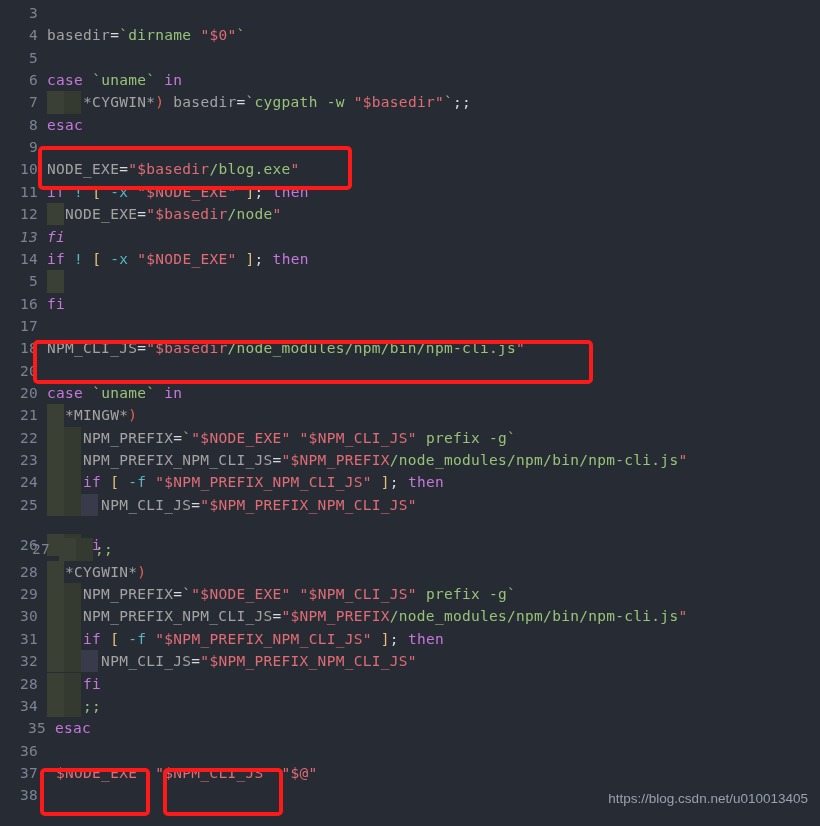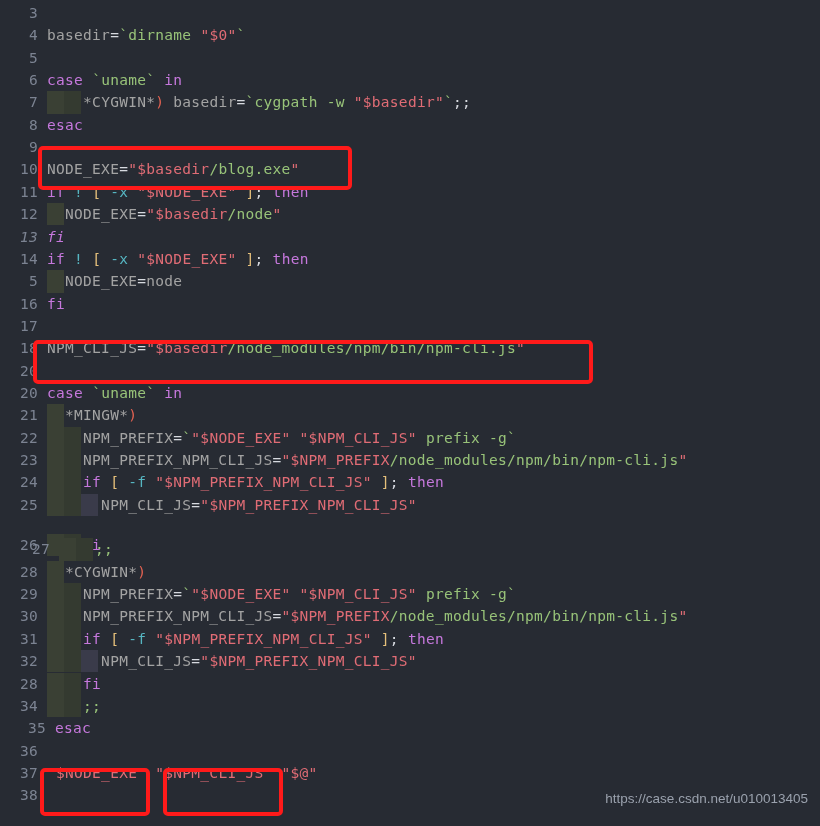--- a/index.html
+++ b/index.html
@@ -108,21 +108,21 @@
       <div class="line" style="top: 46.7px; position: absolute; left: 0px; width: 820px;"><span class="lineno">5</span><span class="lcontent"></span></div>
       <div class="line" style="top: 69.05px; position: absolute; left: 0px; width: 820px;"><span class="lineno">6</span><span class="lcontent"><span class="t-kw">case</span><span class="t-plain"> </span><span class="t-fn">`uname`</span><span class="t-plain"> </span><span class="t-kw">in</span></span></div>
       <div class="line" style="top: 91.4px; position: absolute; left: 0px; width: 820px;"><div class="guide g-olive" style="left: 47px; width: 17px;"></div><div class="guide g-olive2" style="left: 64px; width: 17px;"></div><span class="lineno">7</span><span class="lcontent"><span class="t-plain">    </span><span class="t-plain">*CYGWIN*</span><span class="t-paren">)</span><span class="t-plain"> basedir</span><span class="t-white">=</span><span class="t-fn">`cygpath</span><span class="t-fn"> -w </span><span class="t-var">"$basedir"</span><span class="t-fn">`</span><span class="t-white">;;</span></span></div>
       <div class="line" style="top: 113.75px; position: absolute; left: 0px; width: 820px;"><span class="lineno">8</span><span class="lcontent"><span class="t-kw">esac</span></span></div>
       <div class="line" style="top: 136.1px; position: absolute; left: 0px; width: 820px;"><span class="lineno">9</span><span class="lcontent"></span></div>
       <div class="line" style="top: 158.45px; position: absolute; left: 0px; width: 820px;"><span class="lineno">10</span><span class="lcontent"><span class="t-plain">NODE_EXE</span><span class="t-white">=</span><span class="t-var">"</span><span class="t-var">$basedir</span><span class="t-str">/blog.exe</span><span class="t-var">"</span></span></div>
       <div class="line" style="top: 180.8px; position: absolute; left: 0px; width: 820px;"><span class="lineno">11</span><span class="lcontent"><span class="t-kw">if</span><span class="t-plain"> </span><span class="t-op">!</span><span class="t-plain"> </span><span class="t-brack">[</span><span class="t-plain"> </span><span class="t-op">-x</span><span class="t-plain"> </span><span class="t-var">"$NODE_EXE"</span><span class="t-plain"> </span><span class="t-brack">]</span><span class="t-white">; </span><span class="t-kw">then</span></span></div>
       <div class="line" style="top: 203.15px; position: absolute; left: 0px; width: 820px;"><div class="guide g-olive" style="left: 47px; width: 17px;"></div><span class="lineno">12</span><span class="lcontent"><span class="t-plain">  NODE_EXE</span><span class="t-white">=</span><span class="t-var">"</span><span class="t-var">$basedir</span><span class="t-str">/node</span><span class="t-var">"</span></span></div>
       <div class="line" style="top: 225.5px; position: absolute; left: 0px; width: 820px; font-style: italic;"><span class="lineno">13</span><span class="lcontent"><span class="t-kw">fi</span></span></div>
       <div class="line" style="top: 247.85px; position: absolute; left: 0px; width: 820px;"><span class="lineno">14</span><span class="lcontent"><span class="t-kw">if</span><span class="t-plain"> </span><span class="t-op">!</span><span class="t-plain"> </span><span class="t-brack">[</span><span class="t-plain"> </span><span class="t-op">-x</span><span class="t-plain"> </span><span class="t-var">"$NODE_EXE"</span><span class="t-plain"> </span><span class="t-brack">]</span><span class="t-white">; </span><span class="t-kw">then</span></span></div>
-      <div class="line" style="top: 270.2px; position: absolute; left: 0px; width: 820px;"><div class="guide g-olive" style="left: 47px; width: 17px;"></div><span class="lineno">5</span><span class="lcontent"><span class="t-plain">  NODE_EXE</span><span class="t-white">=</span><span class="t-plain">node</span></span></div>
+      <div class="line" style="top: 270.2px; position: absolute; left: 0px; width: 820px;"><div class="guide g-olive" style="left: 47px; width: 17px;"></div><span class="lineno">5</span></div>
       <div class="line" style="top: 292.55px; position: absolute; left: 0px; width: 820px;"><span class="lineno">16</span><span class="lcontent"><span class="t-kw">fi</span></span></div>
       <div class="line" style="top: 314.9px; position: absolute; left: 0px; width: 760px;"><span class="lineno">17</span><span class="lcontent"></span></div>
       <div class="line" style="top: 337.25px; position: absolute; left: 0px; width: 679px;"><span class="lineno">18</span><span class="lcontent"><span class="t-plain">NPM_CLI_JS</span><span class="t-white">=</span><span class="t-var">"</span><span class="t-var">$basedir</span><span class="t-str">/node_modules/npm/bin/npm-cli.js</span><span class="t-var">"</span></span></div>
       <div class="line" style="top: 359.6px; position: absolute; left: 0px; width: 820px;"><span class="lineno">20</span><span class="lcontent"></span></div>
       <div class="line" style="top: 381.95px; position: absolute; left: 0px; width: 668px;"><span class="lineno">20</span><span class="lcontent"><span class="t-kw">case</span><span class="t-plain"> </span><span class="t-fn">`uname`</span><span class="t-plain"> </span><span class="t-kw">in</span></span></div>
       <div class="line" style="top: 404.3px; position: absolute; left: 0px; width: 820px;"><div class="guide g-olive" style="left: 47px; width: 17px;"></div><span class="lineno">21</span><span class="lcontent"><span class="t-plain">  </span><span class="t-plain">*MINGW*</span><span class="t-paren">)</span></span></div>
       <div class="line" style="top: 426.65px; position: absolute; left: 0px; width: 820px;"><div class="guide g-olive" style="left: 47px; width: 17px;"></div><div class="guide g-olive2" style="left: 64px; width: 17px;"></div><span class="lineno">22</span><span class="lcontent"><span class="t-plain">    NPM_PREFIX</span><span class="t-white">=</span><span class="t-fn">`</span><span class="t-var">"$NODE_EXE"</span><span class="t-plain"> </span><span class="t-var">"$NPM_CLI_JS"</span><span class="t-plain"> </span><span class="t-fn">prefix -g`</span></span></div>
       <div class="line" style="top: 449px; position: absolute; left: 0px; width: 820px;"><div class="guide g-olive" style="left: 47px; width: 17px;"></div><div class="guide g-olive2" style="left: 64px; width: 17px;"></div><span class="lineno">23</span><span class="lcontent"><span class="t-plain">    NPM_PREFIX_NPM_CLI_JS</span><span class="t-white">=</span><span class="t-var">"</span><span class="t-var">$NPM_PREFIX</span><span class="t-str">/node_modules/npm/bin/npm-cli.js</span><span class="t-var">"</span></span></div>
       <div class="line" style="top: 471.35px; position: absolute; left: 0px; width: 820px;"><div class="guide g-olive" style="left: 47px; width: 17px;"></div><div class="guide g-olive2" style="left: 64px; width: 17px;"></div><span class="lineno">24</span><span class="lcontent"><span class="t-plain">    </span><span class="t-kw">if</span><span class="t-plain"> </span><span class="t-brack">[</span><span class="t-plain"> </span><span class="t-op">-f</span><span class="t-plain"> </span><span class="t-var">"$NPM_PREFIX_NPM_CLI_JS"</span><span class="t-plain"> </span><span class="t-brack">]</span><span class="t-white">; </span><span class="t-kw">then</span></span></div>
       <div class="line" style="top: 493.7px; position: absolute; left: 0px; width: 820px;"><div class="guide g-olive" style="left: 47px; width: 17px;"></div><div class="guide g-olive2" style="left: 64px; width: 17px;"></div><div class="guide g-slate" style="left: 81px; width: 17px;"></div><span class="lineno">25</span><span class="lcontent"><span class="t-plain">      NPM_CLI_JS</span><span class="t-white">=</span><span class="t-var">"$NPM_PREFIX_NPM_CLI_JS"</span></span></div>
@@ -141,14 +141,14 @@
       <div class="line" style="top: 784.25px; position: absolute; left: 0px; width: 820px;"><span class="lineno">38</span><span class="lcontent"></span></div>
     </div>
 
   <div id="annotation-layer">
       <div class="redbox" title="NODE_EXE=&quot;$basedir/node.exe&quot;" style="left: 38px; top: 146px; width: 314px; height: 44px; border-color: rgb(255, 26, 26);"></div>
       <div class="redbox" title="NPM_CLI_JS=&quot;$basedir/node_modules/npm/bin/npm-cli.js&quot;" style="left: 33px; top: 340px; width: 560px; height: 44px; border-color: rgb(255, 26, 26);"></div>
       <div class="redbox" title="&quot;$NODE_EXE&quot;" style="left: 40px; top: 768px; width: 110px; height: 48px; border-color: rgb(255, 26, 26);"></div>
       <div class="redbox" title="&quot;$NPM_CLI_JS&quot;" style="left: 163px; top: 768px; width: 120px; height: 48px; border-color: rgb(255, 26, 26);"></div>
     </div>
 
-  <div class="watermark">https://case.csdn.net/u010013405</div>
+  <div class="watermark">https://blog.csdn.net/u010013405</div>
 </div>
 
 </body></html>

